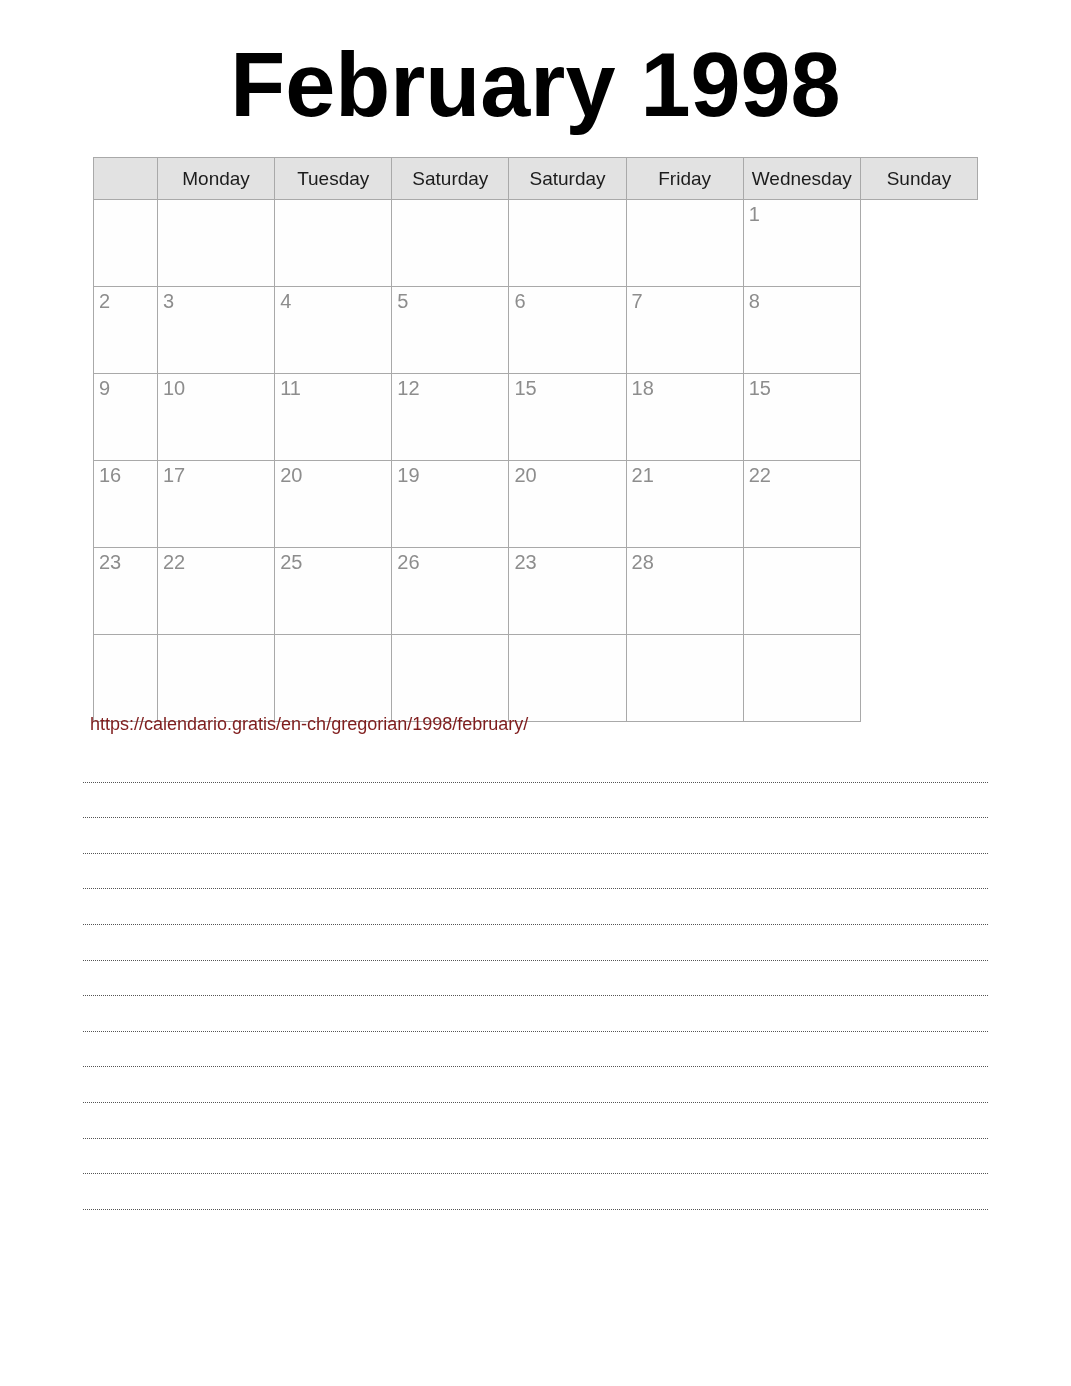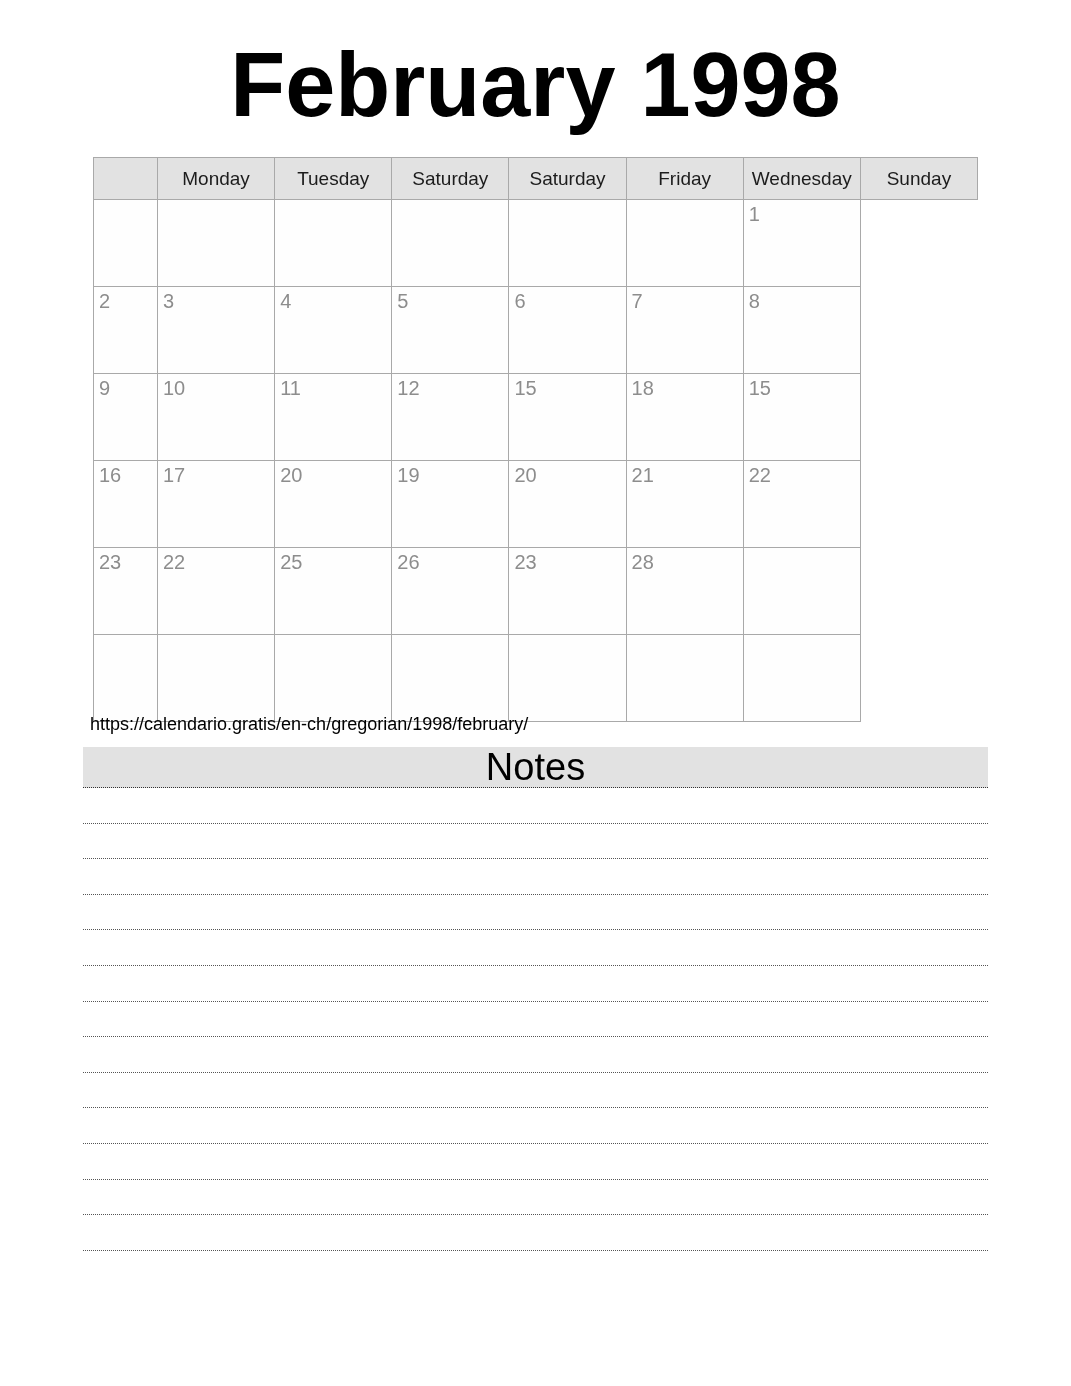--- a/index.html
+++ b/index.html
@@ -68,21 +68,21 @@
     padding: 2px 0 0 5px;
   }
 
   
   .source-url {
     position: absolute;
     left: 90px;
     top: 714px;
     font-size: 18px;
     line-height: 1.2;
-    color: #000000;
+    color: #7f1d1d;
     white-space: nowrap;
     text-align: center;
   }
 
   
   .notes {
     position: absolute;
     left: 83px;
     top: 747px;
     width: 905px;
@@ -173,21 +173,20 @@
         <td></td>
         <td></td>
         <td></td>
       </tr>
     </tbody>
 </table>
 
 <div class="source-url">https://calendario.gratis/en-ch/gregorian/1998/february/</div>
 
 <div class="notes">
-  <div class="notes-header">Notes</div>
   <div>
       <div class="note-line"></div>
       <div class="note-line"></div>
       <div class="note-line"></div>
       <div class="note-line"></div>
       <div class="note-line"></div>
       <div class="note-line"></div>
       <div class="note-line"></div>
       <div class="note-line"></div>
       <div class="note-line"></div>

